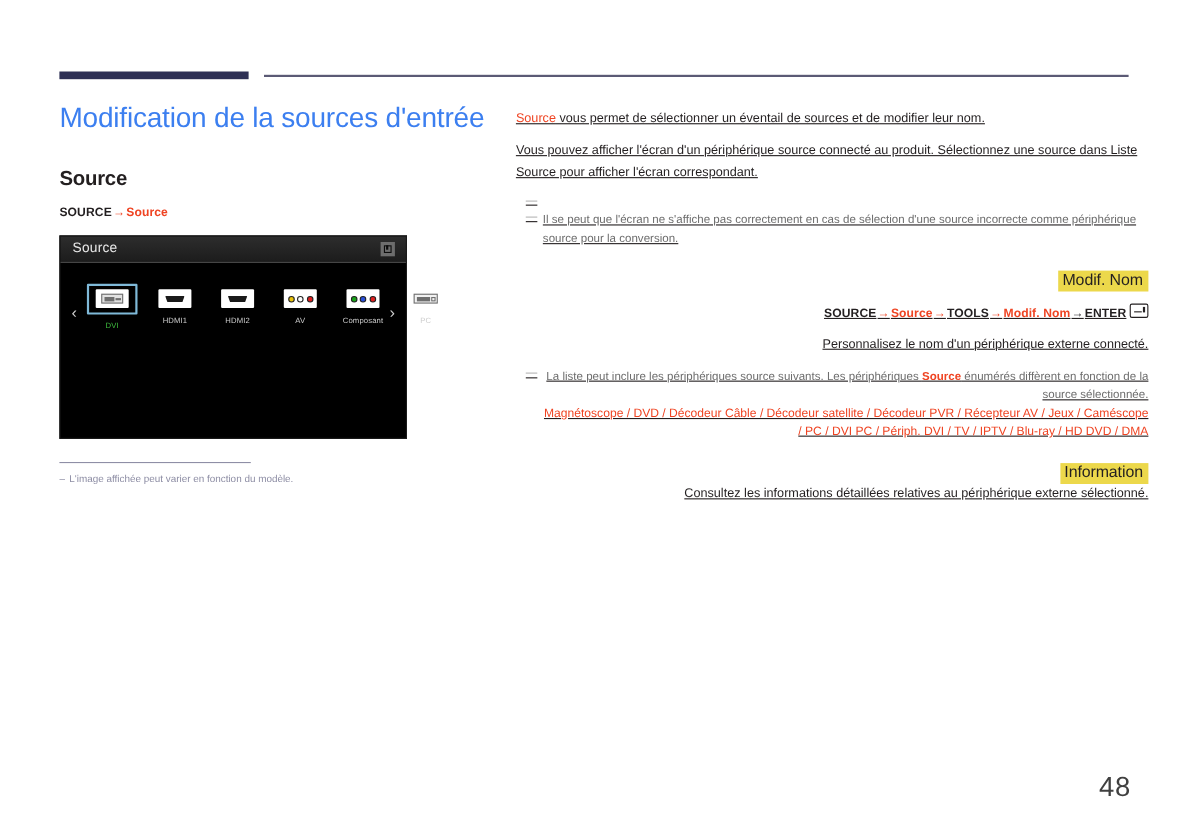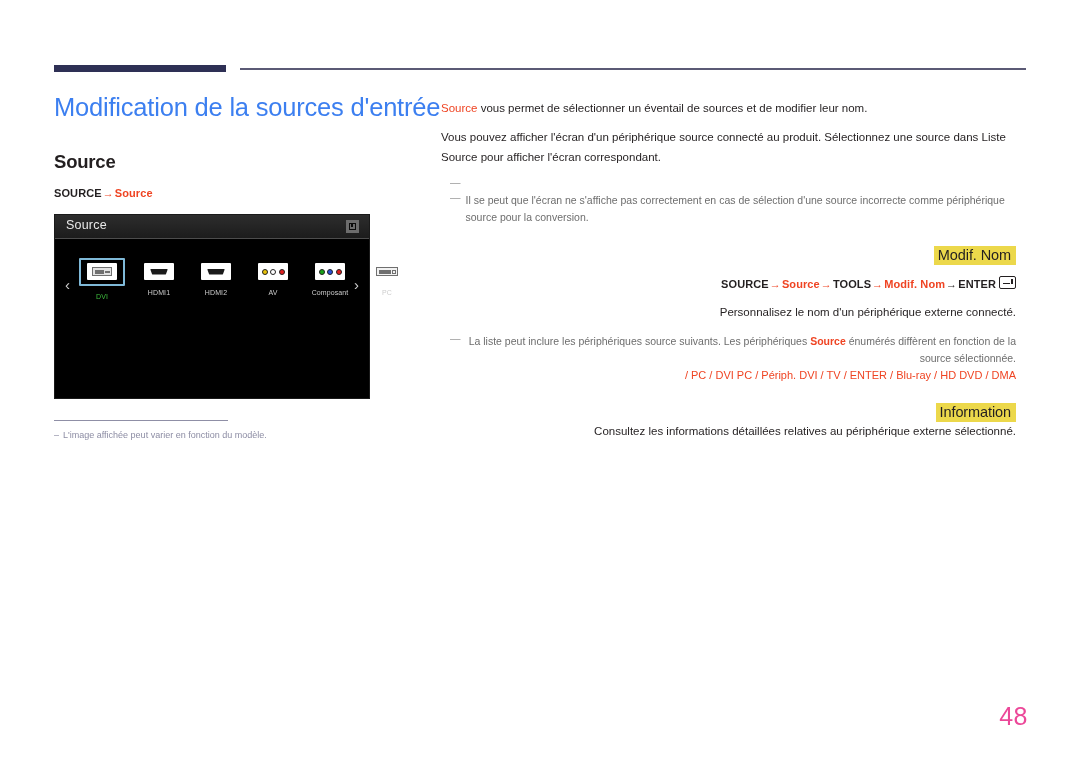--- a/index.html
+++ b/index.html
@@ -297,23 +297,24 @@
     color: #8d8da4;
     line-height: 1.4;
     display: flex;
     gap: 4px;
   }
   .img-note .dash { color:#8d8da4; }
 
   
   .right-col {
     position: absolute;
-    left: 441px;
+    left: 469px;
     top: 99px;
     width: 575px;
+    text-decoration: underline;
   }
   .body-p {
     font-size: 11.5px;
     line-height: 1.68;
     color: #231f20;
     margin: 0 0 10px 0;
   }
   .body-p .hl { color: #ef4423; }
   .note {
     display: flex;
@@ -349,21 +350,21 @@
   }
   .block { margin-top: 20px; text-align: right; }
   .block .path-line { margin-top: 11px; margin-bottom: 13px; }
 
   
   .page-number {
     position: absolute;
     right: 52px;
     bottom: 32px;
     font-size: 25px;
-    color: #ec4899;
+    color: #404040;
     letter-spacing: 0.5px;
   }
 </style>
 </head>
 <body>
 
 <div class="rules">
   <div class="rule-thick"></div>
   <div class="rule-thin"></div>
 </div>
@@ -492,21 +493,22 @@
       <span>SOURCE</span><span class="arrow">→</span><span class="hl">Source</span><span class="arrow">→</span><span>TOOLS</span><span class="arrow">→</span><span class="hl">Modif. Nom</span><span class="arrow-dark">→</span><span>ENTER</span><span class="enterkey"></span>
     </div>
 
     <p class="body-p">Personnalisez le nom d'un périphérique externe connecté.</p>
 
     <div class="note">
       <span class="dash">—</span>
       <span>
         <span>La liste peut inclure les périphériques source suivants. Les périphériques </span><span class="hl">Source</span><span> énumérés diffèrent en fonction de la source sélectionnée.</span>
         <span class="devices">
-          <span style="display:block">/ PC / DVI PC / Périph. DVI / TV / ENTER / Blu-ray / HD DVD / DMA</span>
+          <span style="display:block">Magnétoscope / DVD / Décodeur Câble / Décodeur satellite / Décodeur PVR / Récepteur AV / Jeux / Caméscope</span>
+          <span style="display:block">/ PC / DVI PC / Périph. DVI / TV / IPTV / Blu-ray / HD DVD / DMA</span>
         </span>
       </span>
     </div>
   </div>
 
   <div class="block">
     <div><span class="hl-title">Information</span></div>
 
 
     <p class="body-p">Consultez les informations détaillées relatives au périphérique externe sélectionné.</p>

